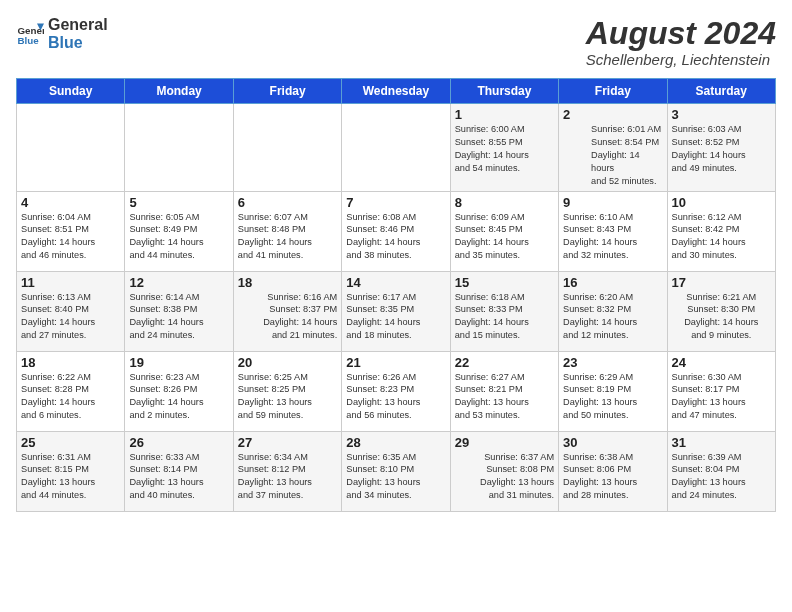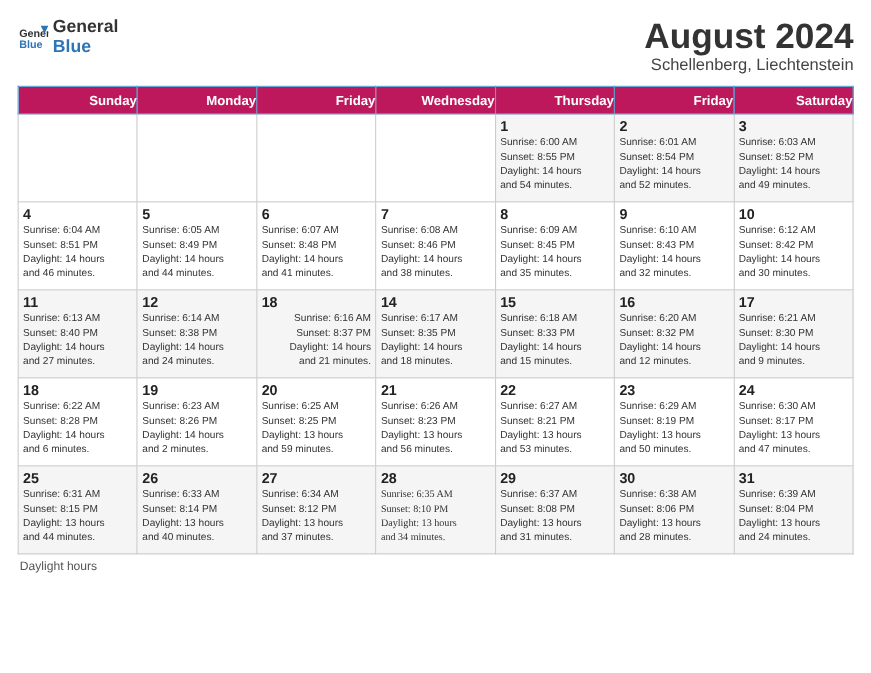--- a/index.html
+++ b/index.html
@@ -23,44 +23,44 @@
     .logo {
       display: flex;
       align-items: center;
       gap: 4px;
     }
     .logo-icon {
       width: 28px;
       height: 28px;
     }
     .title-block {
-      text-align: right;
+      font-style: italic;
     }
     .month-year {
       font-size: 32px;
       font-weight: bold;
       color: #333;
       line-height: 1.1;
     }
     .location {
       font-size: 15px;
       color: #444;
     }
     table {
       width: 100%;
       border-collapse: collapse;
       table-layout: fixed;
     }
     thead tr th {
-      background-color: #be185d;
+      background-color: #1d4ed8;
       color: #fff;
       font-size: 12px;
       font-weight: bold;
       padding: 5px 0;
-      text-align: right;
+      text-align: center;
       border: 1px solid #5a9fd4;
     }
     tbody tr td {
       border: 1px solid #ccc;
       vertical-align: top;
       padding: 3px 4px;
       font-size: 9.5px;
       color: #222;
       background: #fff;
       height: 80px;
@@ -132,21 +132,21 @@
           <td class="empty"></td>
           <td>
             <span class="day-num">1</span>
             <div class="day-info" style="white-space: pre-line;">Sunrise: 6:00 AM
 Sunset: 8:55 PM
 Daylight: 14 hours
 and 54 minutes.</div>
           </td>
           <td>
             <span class="day-num">2</span>
-            <div class="day-info" style="white-space: pre-line;">Sunrise: 6:01 AM
+            <div class="day-info" style="white-space: pre-line; margin-left: 28px;">Sunrise: 6:01 AM
 Sunset: 8:54 PM
 Daylight: 14 hours
 and 52 minutes.</div>
           </td>
           <td>
             <span class="day-num">3</span>
             <div class="day-info" style="white-space: pre-line;">Sunrise: 6:03 AM
 Sunset: 8:52 PM
 Daylight: 14 hours
 and 49 minutes.</div>
@@ -241,21 +241,21 @@
           </td>
           <td>
             <span class="day-num">16</span>
             <div class="day-info" style="white-space: pre-line;">Sunrise: 6:20 AM
 Sunset: 8:32 PM
 Daylight: 14 hours
 and 12 minutes.</div>
           </td>
           <td>
             <span class="day-num">17</span>
-            <div class="day-info" style="white-space: pre-line;">Sunrise: 6:21 AM
+            <div class="day-info" style="white-space: pre-line; text-align: center;">Sunrise: 6:21 AM
 Sunset: 8:30 PM
 Daylight: 14 hours
 and 9 minutes.</div>
           </td>
         </tr>
         <tr>
           <td>
             <span class="day-num">18</span>
             <div class="day-info" style="white-space: pre-line;">Sunrise: 6:22 AM
 Sunset: 8:28 PM
@@ -322,28 +322,28 @@
           </td>
           <td>
             <span class="day-num">27</span>
             <div class="day-info" style="white-space: pre-line;">Sunrise: 6:34 AM
 Sunset: 8:12 PM
 Daylight: 13 hours
 and 37 minutes.</div>
           </td>
           <td>
             <span class="day-num">28</span>
-            <div class="day-info" style="white-space: pre-line; font-family: Liberation Serif, serif;">Sunrise: 6:35 AM
+            <div class="day-info" style="white-space: pre-line;">Sunrise: 6:35 AM
 Sunset: 8:10 PM
 Daylight: 13 hours
 and 34 minutes.</div>
           </td>
           <td>
             <span class="day-num">29</span>
-            <div class="day-info" style="white-space: pre-line;">Sunrise: 6:37 AM
+            <div class="day-info" style="white-space: pre-line; text-align: right;">Sunrise: 6:37 AM
 Sunset: 8:08 PM
 Daylight: 13 hours
 and 31 minutes.</div>
           </td>
           <td>
             <span class="day-num">30</span>
             <div class="day-info" style="white-space: pre-line;">Sunrise: 6:38 AM
 Sunset: 8:06 PM
 Daylight: 13 hours
 and 28 minutes.</div>
@@ -352,14 +352,13 @@
             <span class="day-num">31</span>
             <div class="day-info" style="white-space: pre-line;">Sunrise: 6:39 AM
 Sunset: 8:04 PM
 Daylight: 13 hours
 and 24 minutes.</div>
           </td>
         </tr>
       </tbody>
   </table>
 
-  <div class="footer-note">Daylight hours</div>
 </div>
 
 </body></html>

